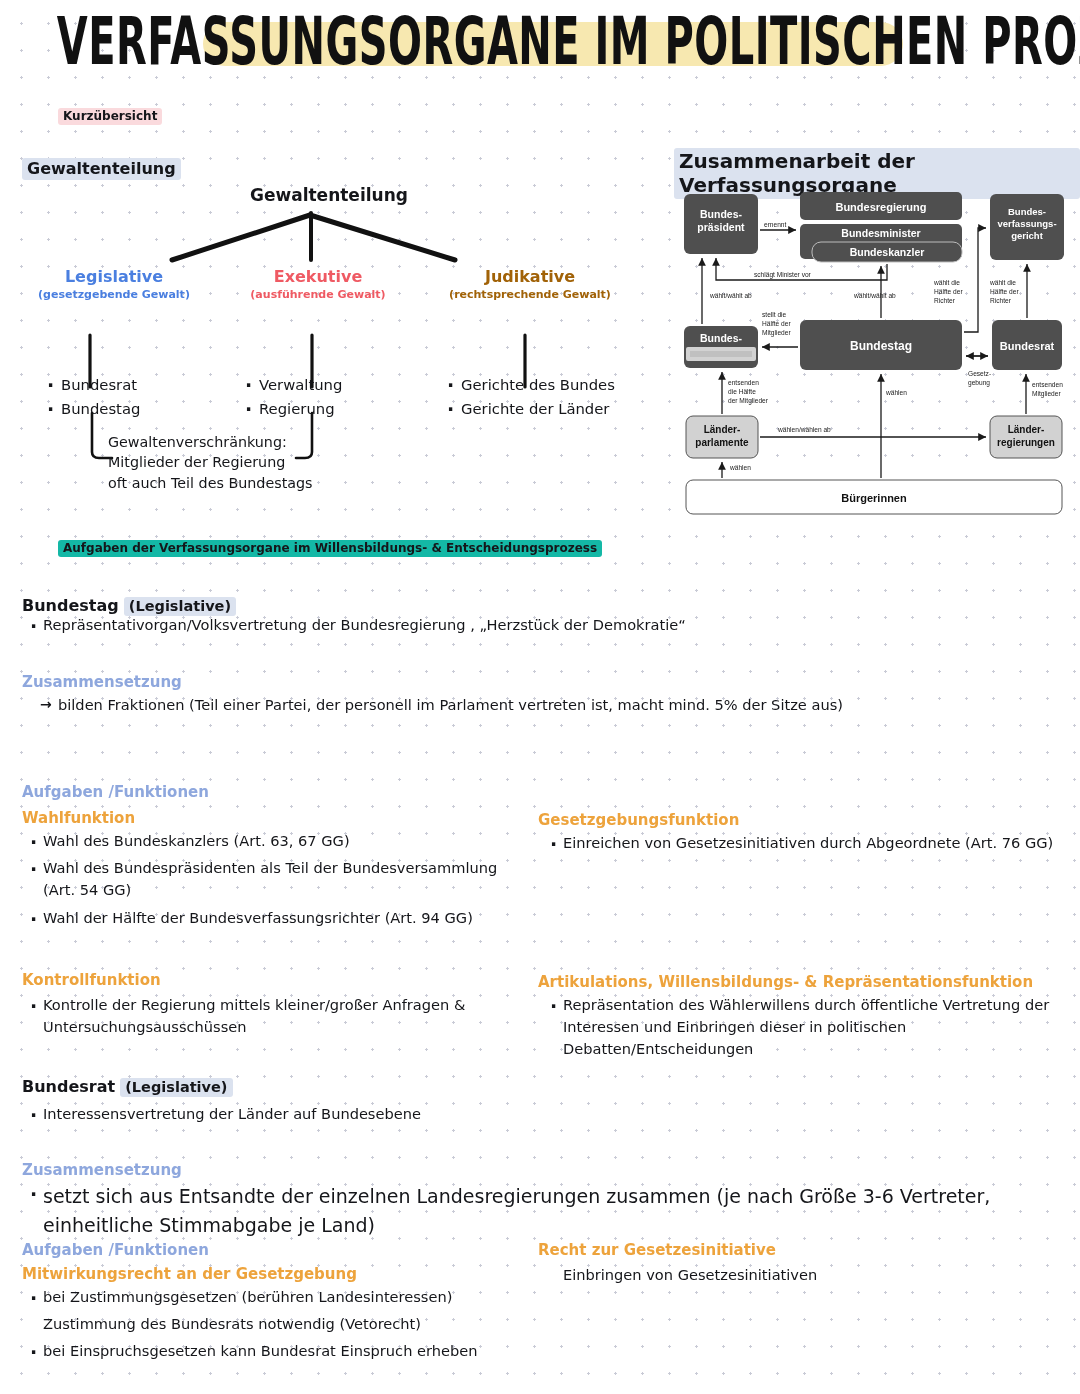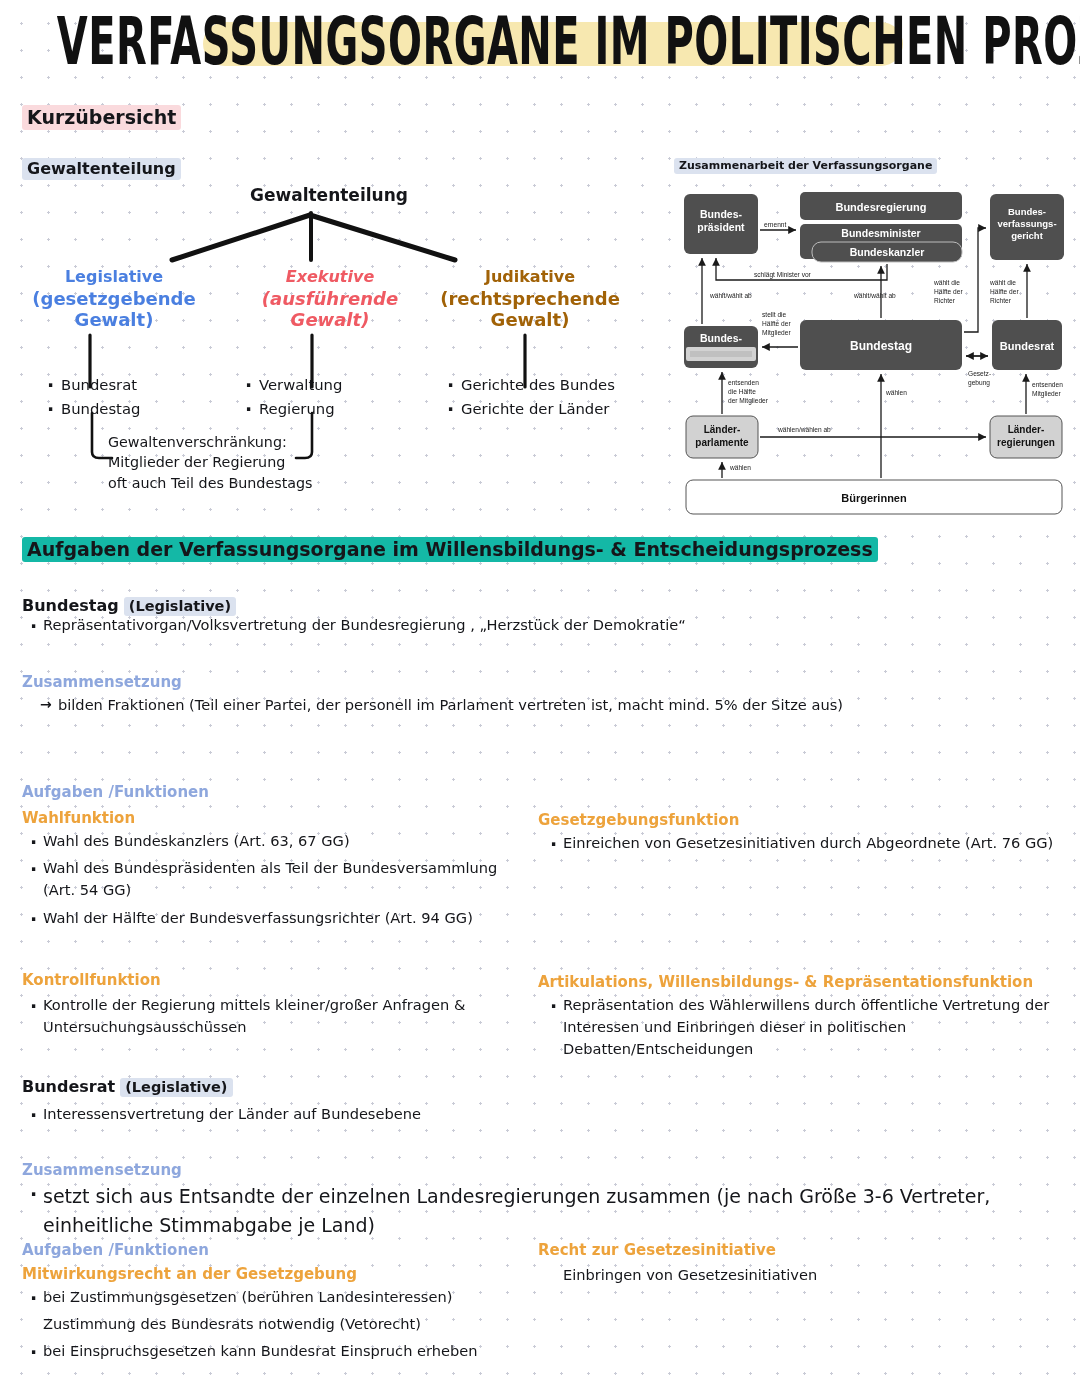--- a/index.html
+++ b/index.html
@@ -32,49 +32,49 @@
     position:absolute;left:203px;top:20px;width:700px;height:44px;
     background:#f7e8b0;border-radius:22px;z-index:1;
   }
 
   
   .hl{display:inline-block;padding:1px 5px 2px 5px;border-radius:3px;}
   .hl-pink{background:#fadadd;}
   .hl-pink-wide{background:#14b8a6;}
   .hl-blue{background:#dbe2ef;}
 
-  .h-sec{font-weight:700;font-size:19px;}
+  .h-sec{font-weight:700;font-size:12px;margin-left:36px;}
   .h-sub{font-weight:700;font-size:16px;}
 
   .blue-label{color:#8ea7dd;font-weight:700;font-size:15px;}
   .orange-label{color:#eda33c;font-weight:700;font-size:15px;}
   .bullets{margin:0;padding:0;list-style:none;}
   .bullets li{position:relative;padding-left:19px;margin-bottom:5px;font-size:14.6px;line-height:1.52;}
   .bullets li:before{content:"·";position:absolute;left:6px;top:-2px;font-size:19px;font-weight:700;}
   .bullets li.nodot:before{content:"";}
   .sub-arrow{position:relative;padding-left:34px !important;}
   .sub-arrow:before{content:"\2192" !important;left:16px !important;top:0 !important;font-size:14px !important;}
 
   
   #tree{position:absolute;left:0;top:155px;width:660px;height:360px;}
   #tree svg{position:absolute;left:0;top:0;}
   .tree-root{position:absolute;left:250px;top:30px;font-size:17px;font-weight:600;}
   .branch-title{position:absolute;font-weight:700;font-size:16px;text-align:center;}
-  .branch-sub{font-weight:700;font-size:18px;display:block;margin-top:2px;}
+  .branch-sub{font-weight:700;font-size:11px;display:block;margin-top:2px;}
   .b-leg{color:#4a7fe0;}
   .b-exe{color:#ef5a63;}
   .b-jud{color:#a16207;}
   .leaf{position:absolute;font-size:14.8px;line-height:1.62;}
   .leaf div{position:relative;padding-left:16px;}
   .leaf div:before{content:"·";position:absolute;left:2px;top:-3px;font-size:19px;font-weight:700;}
   #verschraenkung{position:absolute;left:108px;top:432px;font-size:14.3px;line-height:1.42;}
 
   
   #inst-wrap{position:absolute;left:672px;top:156px;width:404px;height:360px;}
-  #inst-title{position:absolute;left:674px;top:158px;font-weight:700;font-size:11px;}
+  #inst-title{position:absolute;left:674px;top:148px;font-weight:700;font-size:20px;}
   #inst{position:absolute;left:0px;top:24px;width:404px;height:336px;}
 
   
   #sec-aufgaben{position:absolute;left:22px;top:537px;}
   #bundestag-head{position:absolute;left:22px;top:596px;}
   #bundestag-b1{position:absolute;left:24px;top:614px;width:1000px;}
   #zus1-label{position:absolute;left:22px;top:672px;}
   #zus1-list{position:absolute;left:24px;top:694px;width:1000px;}
 
   #af1-label{position:absolute;left:22px;top:782px;}
@@ -130,21 +130,21 @@
       <path d="M92,258 L92,297 Q92,303 99,303 L112,303" stroke="#111" stroke-width="2.6" fill="none" stroke-linecap="round"></path>
       <path d="M312,258 L312,297 Q312,303 305,303 L296,303" stroke="#111" stroke-width="2.6" fill="none" stroke-linecap="round"></path>
     </svg>
 
     <div class="tree-root">Gewaltenteilung</div>
 
     <div class="branch-title b-leg" style="left:24px;top:112px;width:180px;">
       <span>Legislative</span>
       <span class="branch-sub">(gesetzgebende Gewalt)</span>
     </div>
-    <div class="branch-title b-exe" style="left:240px;top:112px;width:180px;font-style:italic;">
+    <div class="branch-title b-exe" style="left:228px;top:112px;width:180px;">
       <span>Exekutive</span>
       <span class="branch-sub">(ausführende Gewalt)</span>
     </div>
     <div class="branch-title b-jud" style="left:430px;top:112px;width:200px;">
       <span>Judikative</span>
       <span class="branch-sub">(rechtsprechende Gewalt)</span>
     </div>
 
     <div class="leaf" style="left:45px;top:218px;">
       <div>Bundesrat</div>

